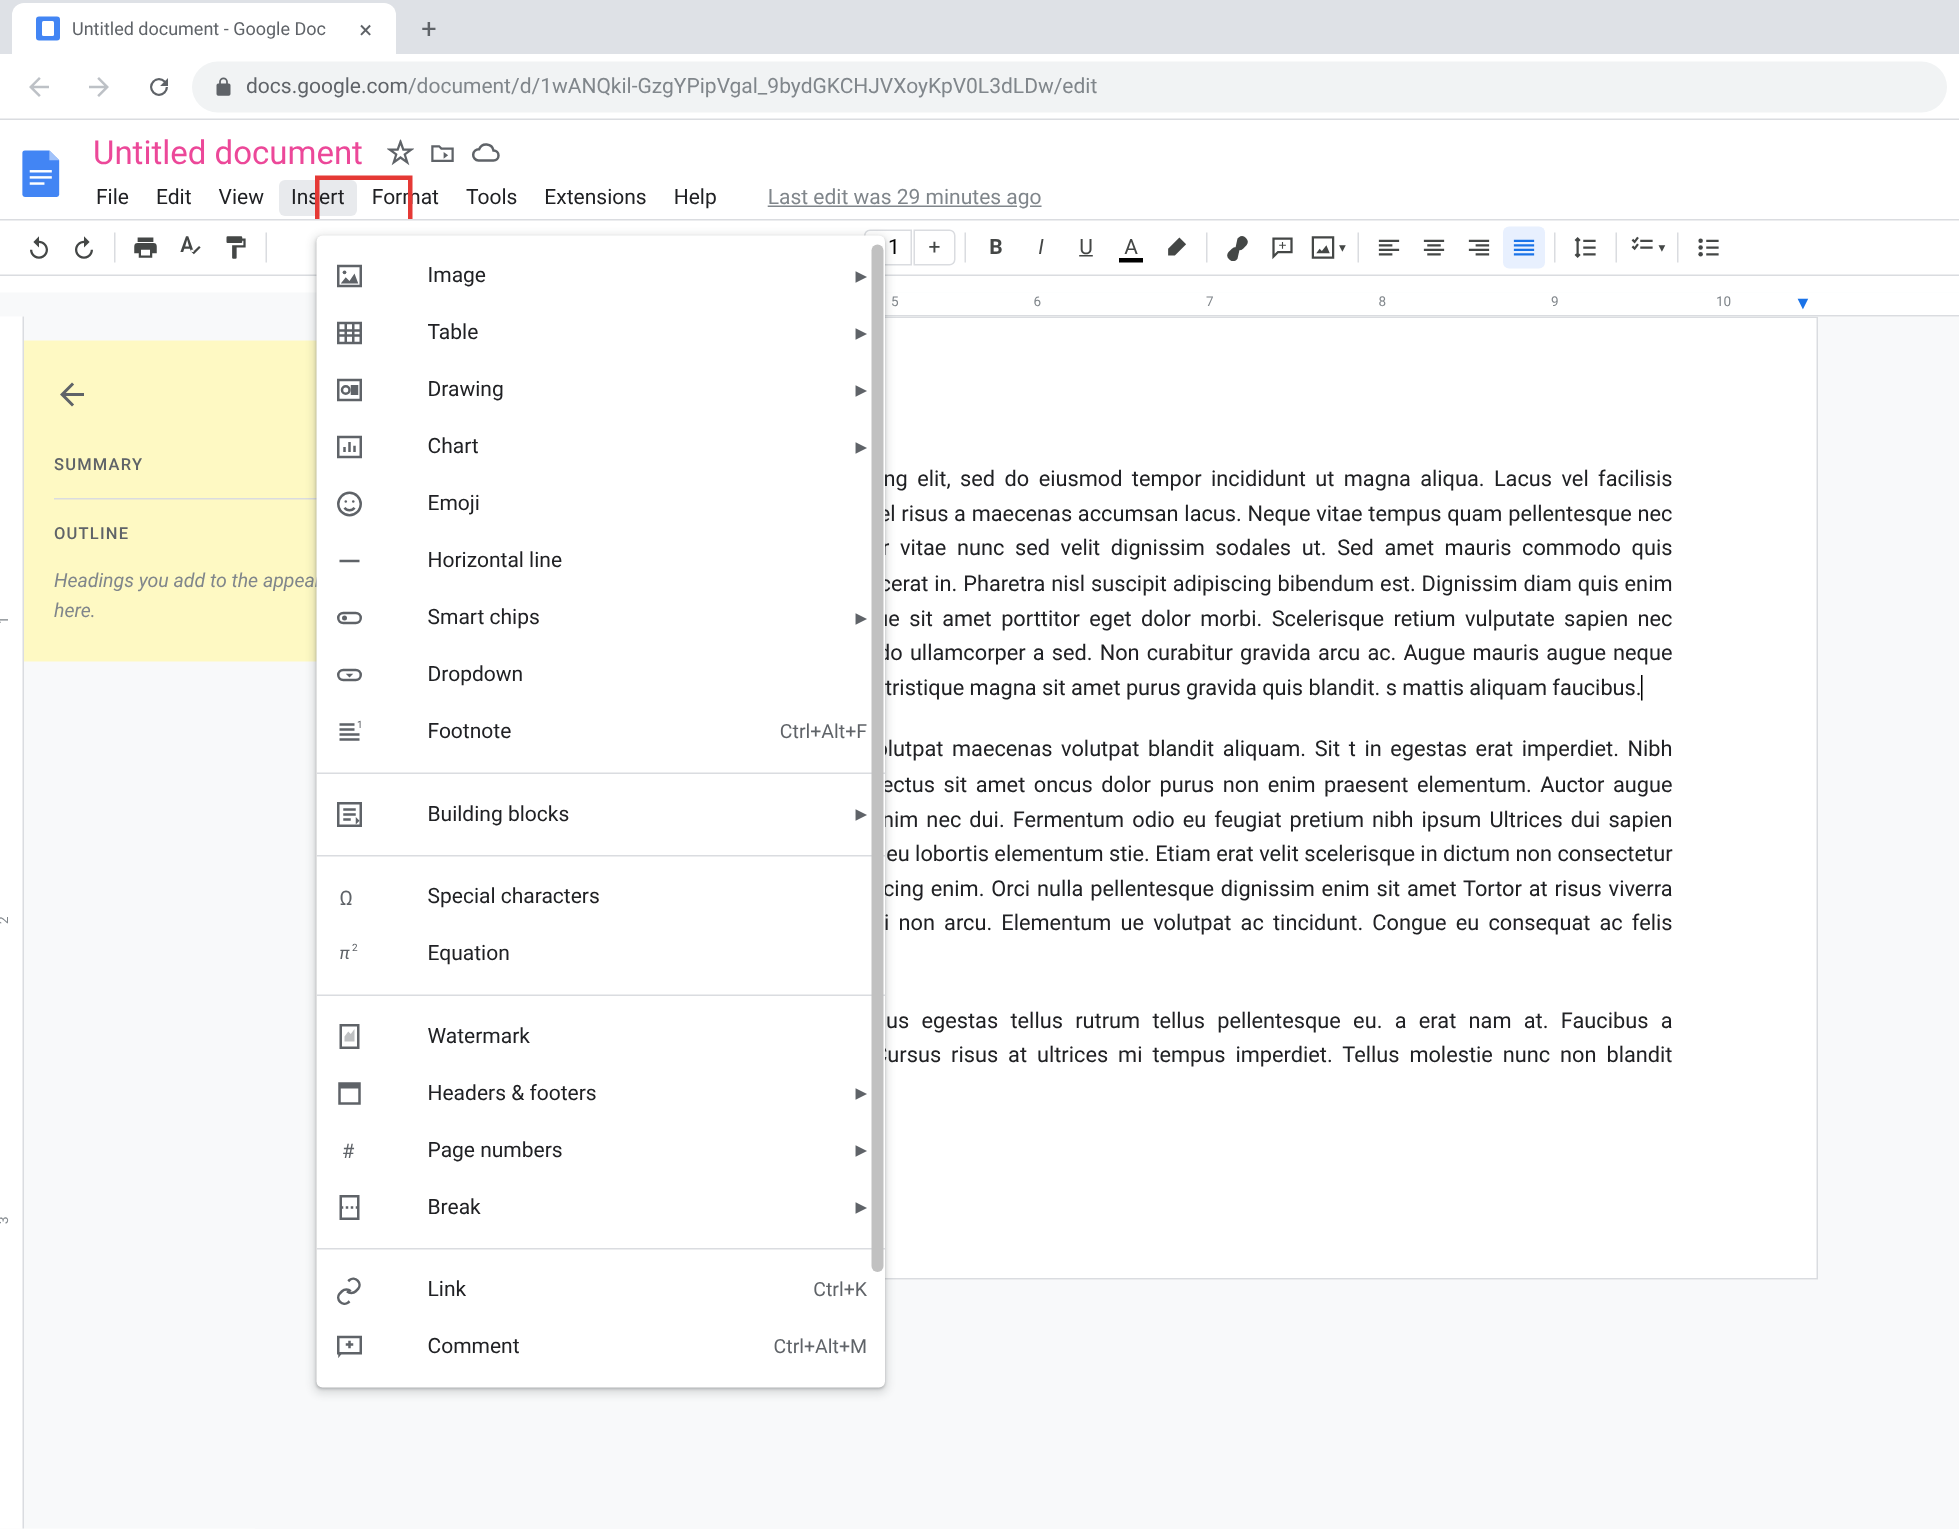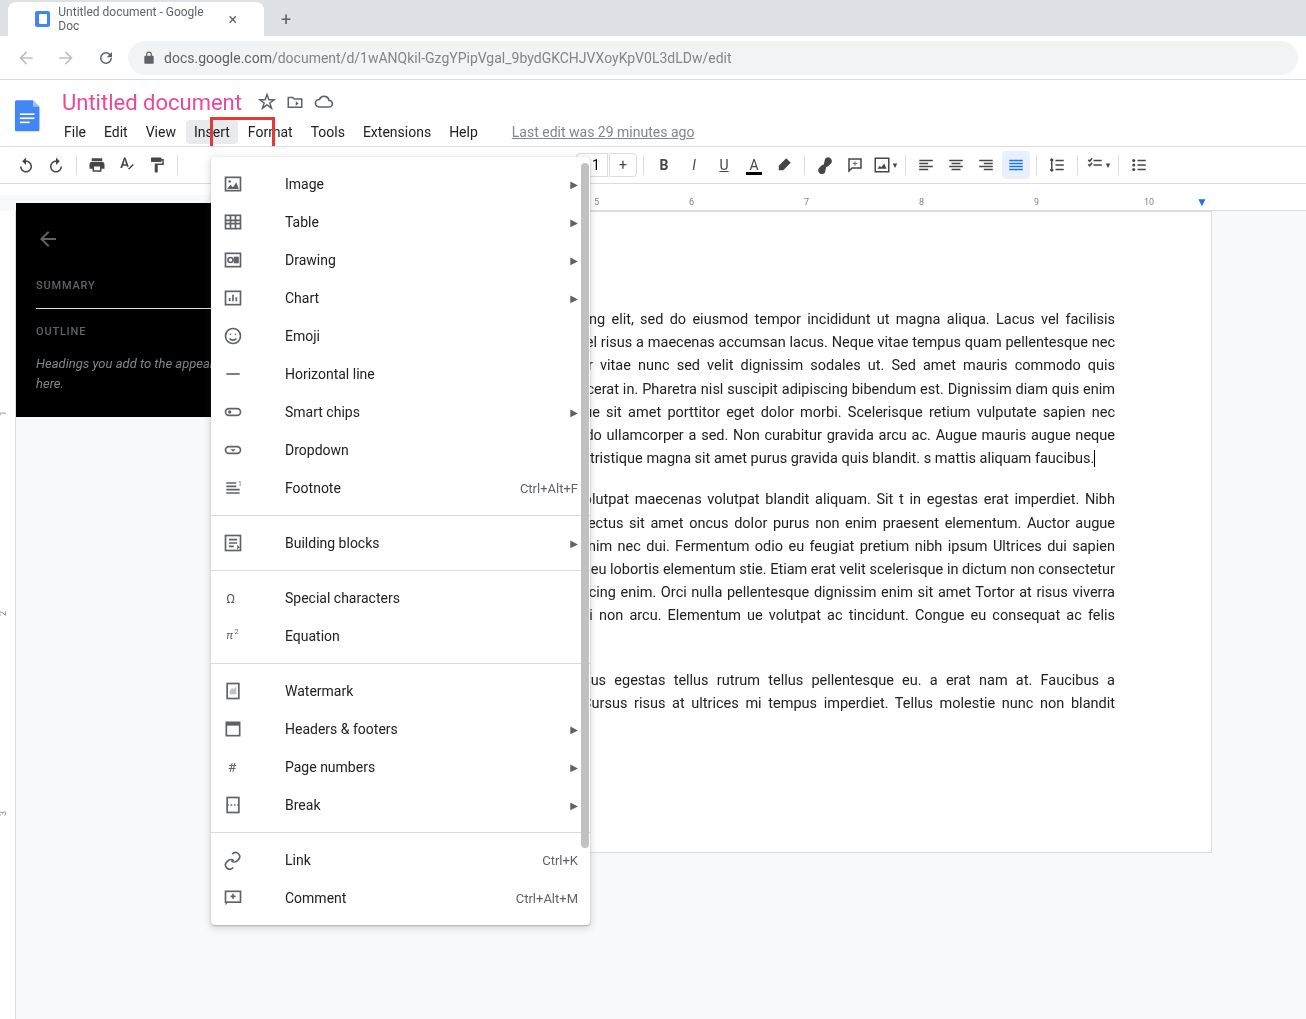--- a/index.html
+++ b/index.html
@@ -1,20 +1,20 @@
 <!DOCTYPE html>
 <html><head>
 <meta charset="utf-8">
 <style>
 * { margin: 0; padding: 0; box-sizing: border-box; font-family: 'Roboto', Arial, sans-serif; }
 body { background: #fff; overflow: hidden; width: 1306px; height: 1019px; }
 
 
 .browser-tabs { height: 36px; background: #dee1e6; display: flex; align-items: flex-end; padding-left: 8px; }
-.tab { background: #fff; height: 34px; border-radius: 8px 8px 0 0; display: flex; align-items: center; padding: 0 27px; width: 256px; gap: 8px; font-size: 12px; color: #5f6368; }
+.tab { background: #fff; height: 34px; border-radius: 8px 8px 0 0; display: flex; align-items: center; padding: 0 16px; width: 256px; gap: 8px; font-size: 12px; color: #5f6368; }
 .tab .favicon { width: 16px; height: 16px; background: #4285f4; border-radius: 2px; display: flex; align-items: center; justify-content: center; }
 .tab .favicon::before { content: ''; width: 8px; height: 10px; background: #fff; border-radius: 1px; }
 .tab .close { margin-left: auto; font-size: 16px; color: #5f6368; cursor: pointer; }
 .newtab { width: 28px; height: 28px; display: flex; align-items: center; justify-content: center; font-size: 18px; color: #5f6368; margin-left: 8px; margin-bottom: 3px; cursor: pointer; }
 
 .addr-bar { height: 44px; background: #fff; border-bottom: 1px solid #dadce0; display: flex; align-items: center; padding: 0 8px; gap: 4px; }
 .nav-btn { width: 36px; height: 36px; display: flex; align-items: center; justify-content: center; color: #5f6368; border-radius: 50%; cursor: pointer; }
 .nav-btn.disabled { color: #bdc1c6; }
 .url-field { flex: 1; height: 34px; background: #f1f3f4; border-radius: 17px; display: flex; align-items: center; padding: 0 14px; gap: 8px; font-size: 14px; color: #5f6368; }
 .url-field svg { width: 14px; height: 14px; }
@@ -53,21 +53,21 @@
 .dd-scrollbar { position: absolute; right: 1px; top: 6px; width: 8px; height: 685px; background: #c1c1c1; border-radius: 4px; }
 
 
 .canvas-area { position: absolute; top: 195px; left: 0; right: 0; bottom: 0; background: #f8f9fa; }
 .ruler-h { position: absolute; top: 0; left: 254px; right: 0; height: 16px; background: #fff; border-bottom: 1px solid #dadce0; font-size: 9px; color: #80868b; }
 .ruler-h .tick { position: absolute; top: 2px; }
 .ruler-v { position: absolute; top: 16px; left: 0; width: 16px; bottom: 0; background: #fff; border-right: 1px solid #dadce0; font-size: 9px; color: #80868b; }
 .ruler-v .tick { position: absolute; left: 3px; transform: rotate(-90deg); transform-origin: left; }
 
 
-.outline-panel { position: absolute; top: 8px; left: 16px; width: 238px; background: #000000; padding: 24px 20px; }
+.outline-panel { position: absolute; top: 32px; left: 16px; width: 238px; background: #fef9c3; padding: 24px 20px; }
 .outline-back { color: #5f6368; cursor: pointer; margin-bottom: 24px; }
 .outline-heading { font-size: 11px; font-weight: 500; color: #5f6368; letter-spacing: 0.8px; margin-bottom: 16px; }
 .outline-sep { height: 1px; background: #dadce0; margin-bottom: 16px; }
 .outline-hint { font-size: 13px; color: #80868b; font-style: italic; line-height: 1.5; }
 
 
 .doc-page { position: absolute; top: 16px; left: 272px; width: 940px; background: #fff; border: 1px solid #dadce0; padding: 96px 96px; }
 .doc-content { font-size: 14.5px; line-height: 1.6; color: #202124; text-align: justify; }
 .doc-content p { margin-bottom: 18px; }
 .cursor-pipe { border-right: 1px solid #000; animation: blink 1s infinite; }

